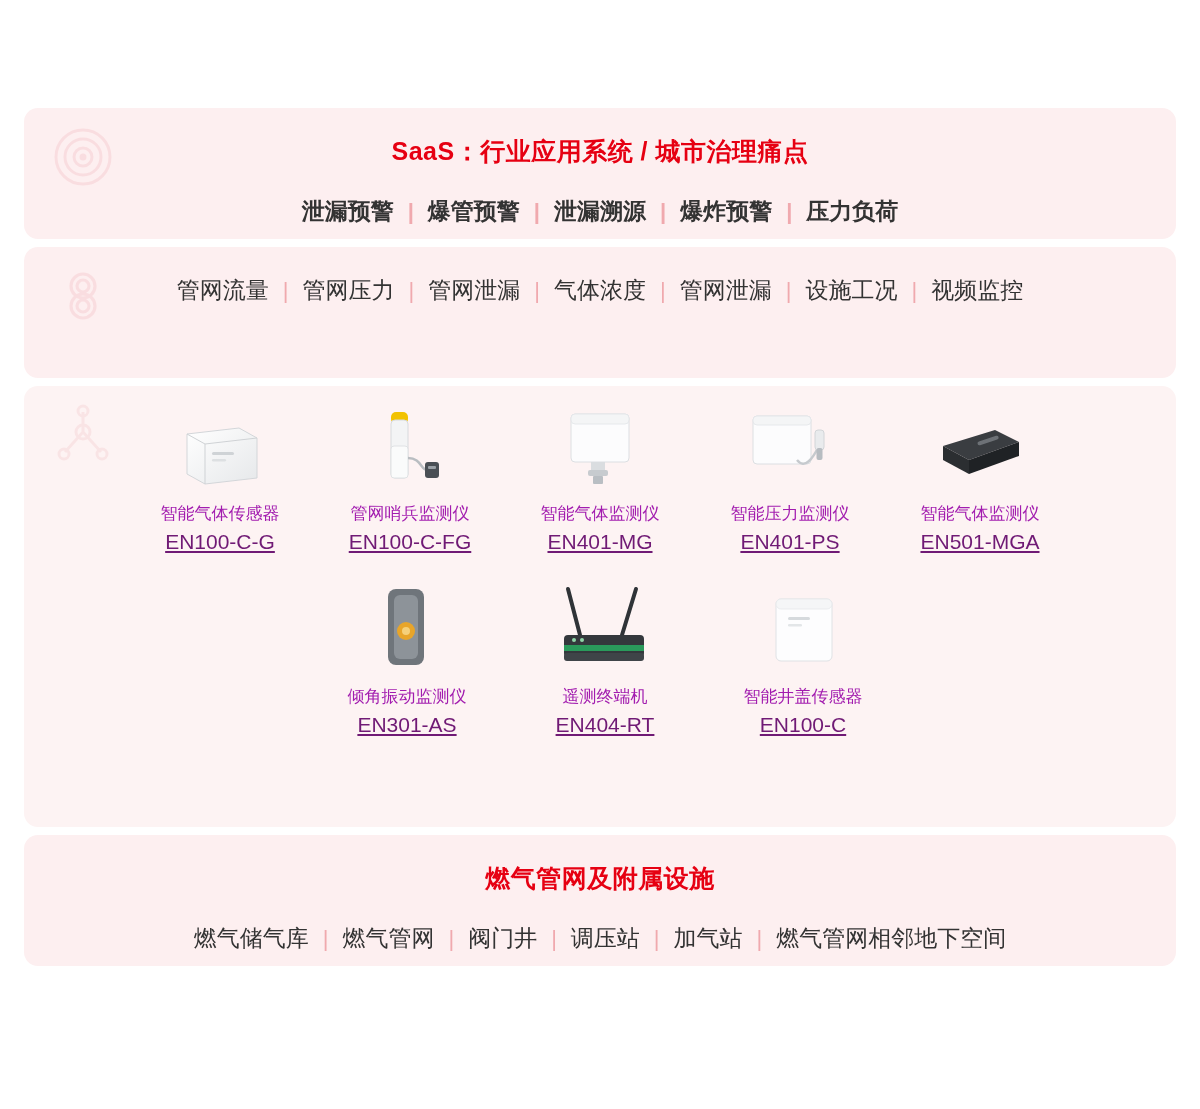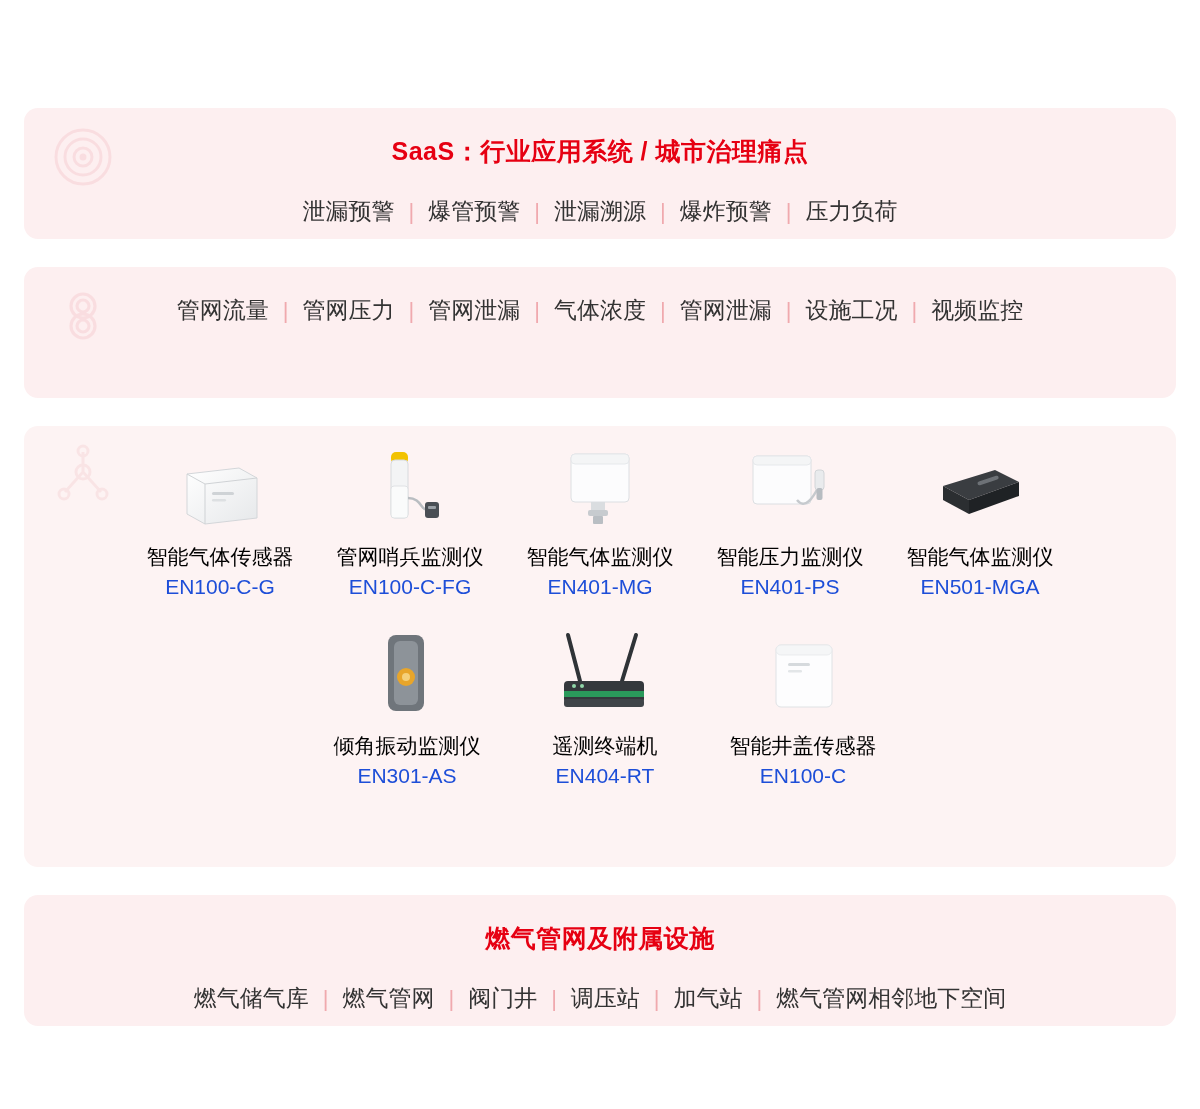--- a/index.html
+++ b/index.html
@@ -17,21 +17,21 @@
   .page {
     position: relative;
     width: 1200px;
     height: 1109px;
     box-sizing: border-box;
     padding: 108px 24px 0 24px;
   }
   .layer {
     position: relative;
     border-radius: 14px;
-    margin-bottom: 28px;
+    margin-bottom: 8px;
     overflow: hidden;
   }
   .layer-saas, .layer-daas, .layer-bottom {
     background: #fdeff0;
   }
   .layer-aiot {
     background: #fdf3f3;
   }
   .layer-title {
     text-align: center;
@@ -57,21 +57,21 @@
   }
   .divider {
     color: #f0a9ae;
     font-size: 22px;
     line-height: 1;
   }
 
   
   .layer-saas { height: 131px; }
   .layer-saas .layer-title { padding-top: 27px; }
-  .layer-saas .chip-row { margin-top: 28px; }
+  .layer-saas .chip-row { margin-top: 28px; font-weight: bold; }
 
   
   .layer-daas { height: 131px; }
   .layer-daas .layer-title { padding-top: 27px; }
   .layer-daas .chip-row { margin-top: 28px; }
 
   
   .layer-aiot { height: 441px; }
   .layer-aiot .layer-title { padding-top: 25px; }
 
@@ -106,32 +106,33 @@
     align-items: center;
   }
   .product-img {
     height: 92px;
     display: flex;
     align-items: flex-end;
     justify-content: center;
     margin-bottom: 10px;
   }
   .product-name {
-    font-size: 21px;
-    color: #000000;
+    font-size: 17px;
+    color: #a21caf;
     line-height: 1.45;
     text-align: center;
     white-space: nowrap;
   }
   .product-model {
     font-size: 21px;
-    color: #1d4ed8;
+    color: #701a75;
     line-height: 1.45;
     text-align: center;
     white-space: nowrap;
+    text-decoration: underline;
   }
   .product-grid.row2 {
     margin-top: 26px;
     padding-left: 10px;
     gap: 8px;
   }
 </style>
 </head>
 <body>
 

